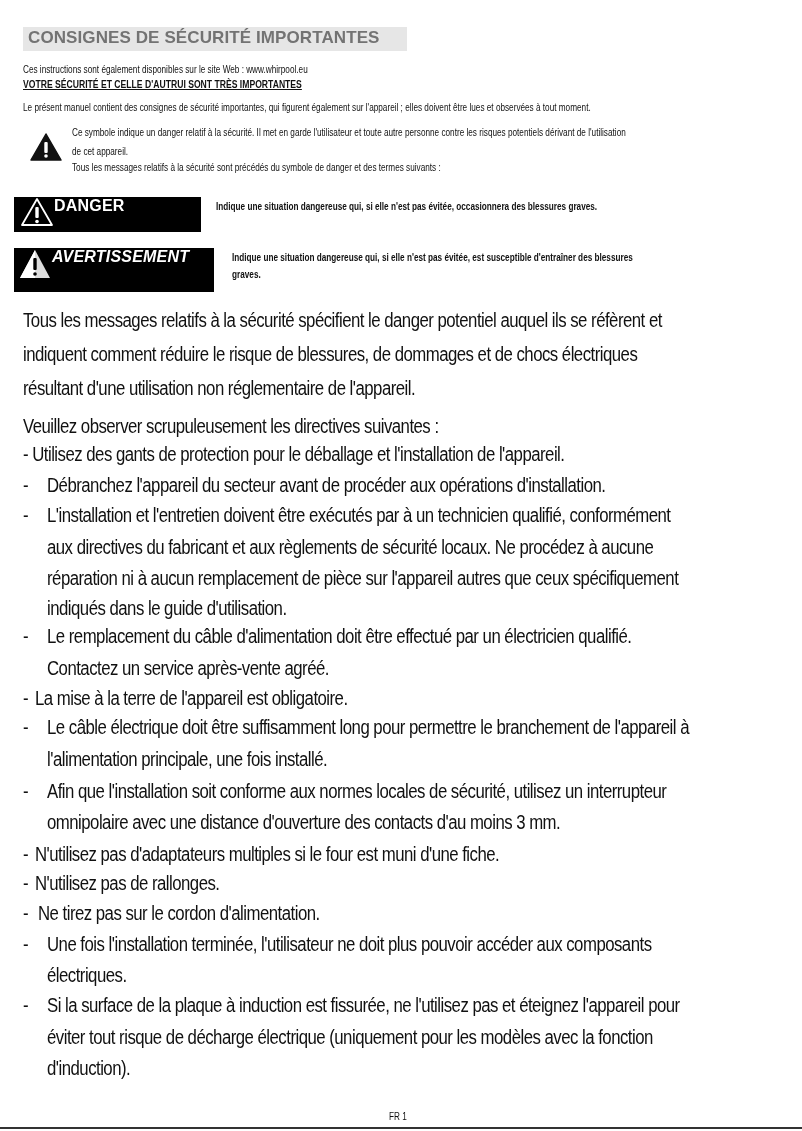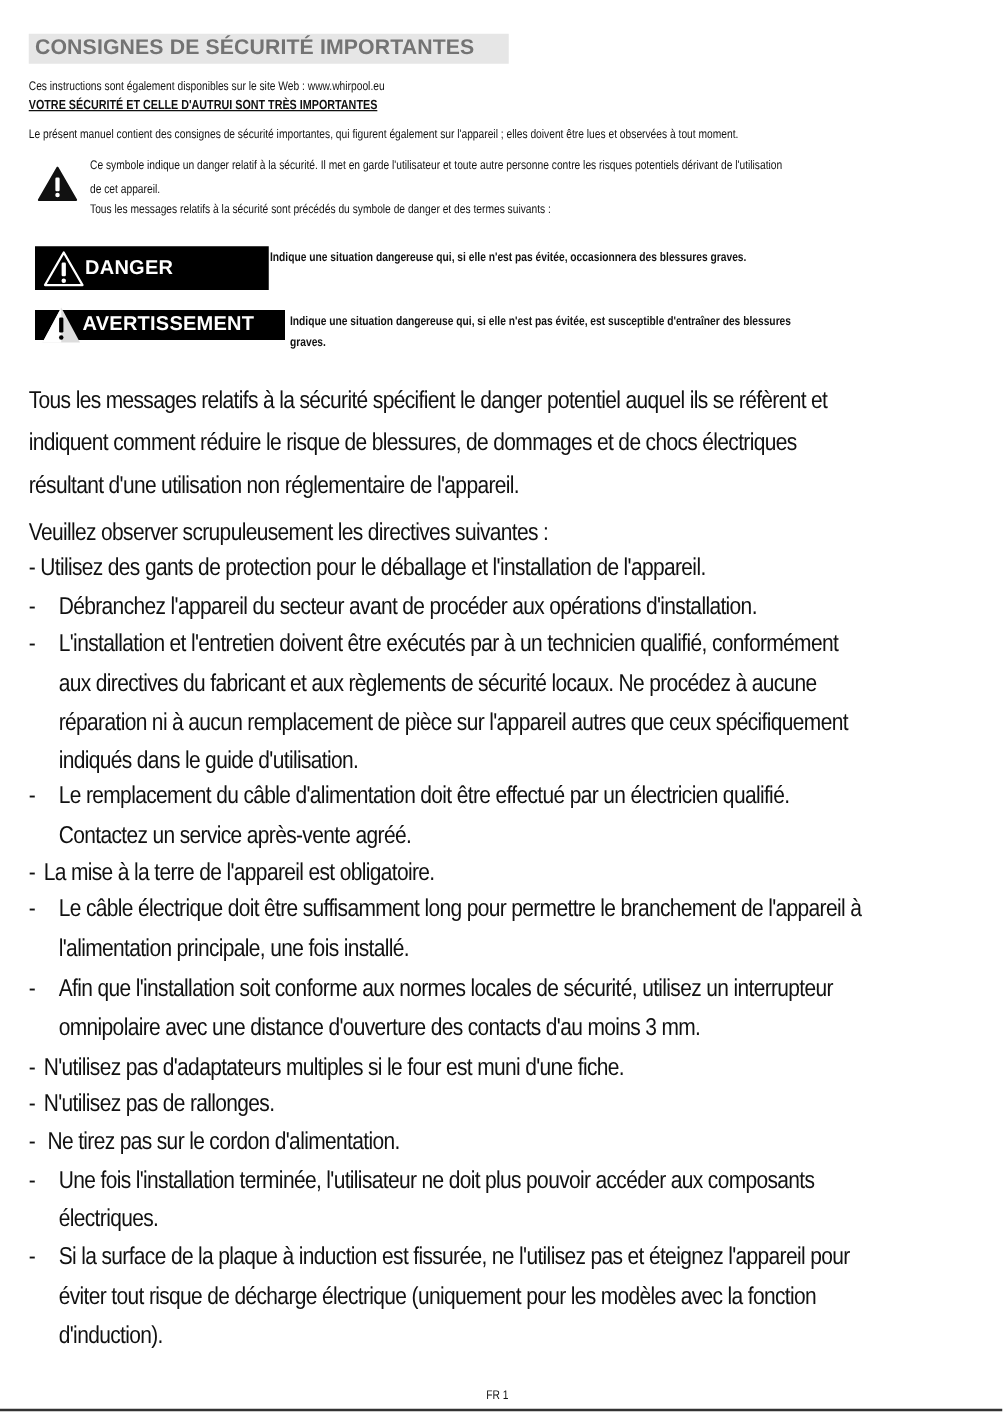--- a/index.html
+++ b/index.html
@@ -3,21 +3,21 @@
 <meta charset="utf-8">
 <style>
   html, body { margin:0; padding:0; background:#ffffff; }
   body { width:802px; height:1131px; position:relative; overflow:hidden; color:#111; font-family:"Liberation Sans", sans-serif; }
   .title-bar { position:absolute; left:23px; top:27px; width:384px; height:24px; background:#e6e6e6; }
   .title { position:absolute; left:28px; top:28px; font-weight:bold; font-size:17px; letter-spacing:0.1px; color:#737373; white-space:nowrap; }
   .small { position:absolute; left:23px; font-size:10px; white-space:nowrap; transform-origin:left top; }
   .sub { font-weight:bold; text-decoration:underline; font-size:10.5px; }
   .sym-icon { position:absolute; left:30px; top:133px; width:32px; height:28px; }
   .sym-text { position:absolute; left:72px; font-size:10px; white-space:nowrap; }
-  .badge { position:absolute; left:28px; background:#000; color:#fff; font-weight:bold; display:flex; align-items:center; }
+  .badge { position:absolute; left:14px; background:#000; color:#fff; font-weight:bold; display:flex; }
   .badge svg { display:block; }
   .badge-label { font-size:16px; letter-spacing:0.2px; }
   .badge-desc { position:absolute; font-size:10px; font-weight:bold; line-height:17px; }
   .body-text { position:absolute; left:23px; font-size:19.5px; white-space:nowrap; transform-origin:left top; letter-spacing:-0.6px; }
   .item { position:absolute; left:23px; font-size:19.5px; letter-spacing:-0.6px; white-space:nowrap; }
   .dash { position:absolute; left:0; top:0; }
   .it-text { position:absolute; left:24px; top:0; }
   .footer-line { position:absolute; left:0; top:1127px; width:802px; height:2px; background:#333; }
   .page-num { position:absolute; left:389px; top:1111px; font-size:10px; }
 </style>
@@ -43,21 +43,21 @@
 <div class="badge" style="top:197px; width:187px; height:35px;">
   <svg width="34" height="30" viewBox="0 0 34 30" style="margin-left:6px;">
     <polygon points="17,2 32,28 2,28" fill="none" stroke="#fff" stroke-width="1.8" stroke-linejoin="round"></polygon>
     <rect x="15.3" y="10" width="3.4" height="11" rx="1" fill="#fff"></rect>
     <circle cx="17" cy="24.5" r="1.8" fill="#fff"></circle>
   </svg>
   <span class="badge-label">DANGER</span>
 </div>
 <div class="badge-desc" style="left:216px; top:198px; transform:scaleX(0.82); transform-origin:left top; white-space:nowrap;">Indique une situation dangereuse qui, si elle n'est pas évitée, occasionnera des blessures graves.</div>
 
-<div class="badge" style="top:248px; width:200px; height:24px;">
+<div class="badge" style="top:248px; width:200px; height:44px;font-style:italic;">
   <svg width="34" height="32" viewBox="0 0 34 32" style="margin-left:4px;">
     <polygon points="17,2 32,30 2,30" fill="#ddd"></polygon>
     <polygon points="17,2 17,30 2,30" fill="#fff"></polygon>
     <rect x="15.3" y="10" width="3.4" height="12" rx="1" fill="#000"></rect>
     <circle cx="17" cy="26" r="1.8" fill="#000"></circle>
   </svg>
   <span class="badge-label">AVERTISSEMENT</span>
 </div>
 <div class="badge-desc" style="left:232px; top:249px; transform:scaleX(0.82); transform-origin:left top; white-space:nowrap;">Indique une situation dangereuse qui, si elle n'est pas évitée, est susceptible d'entraîner des blessures</div>
 <div class="badge-desc" style="left:232px; top:266px; transform:scaleX(0.82); transform-origin:left top; white-space:nowrap;">graves.</div>

